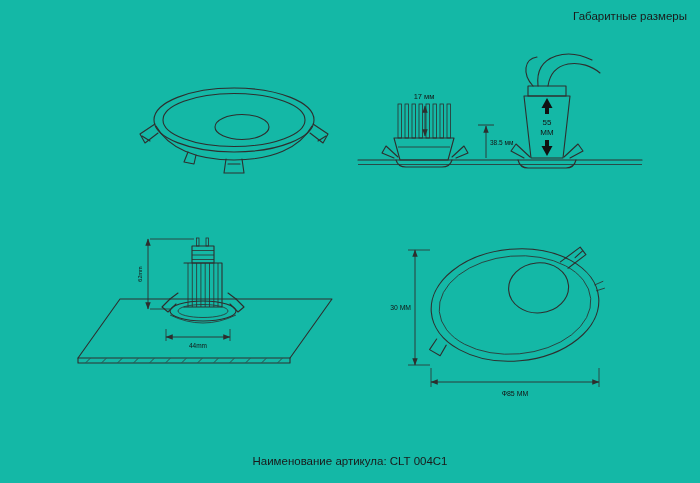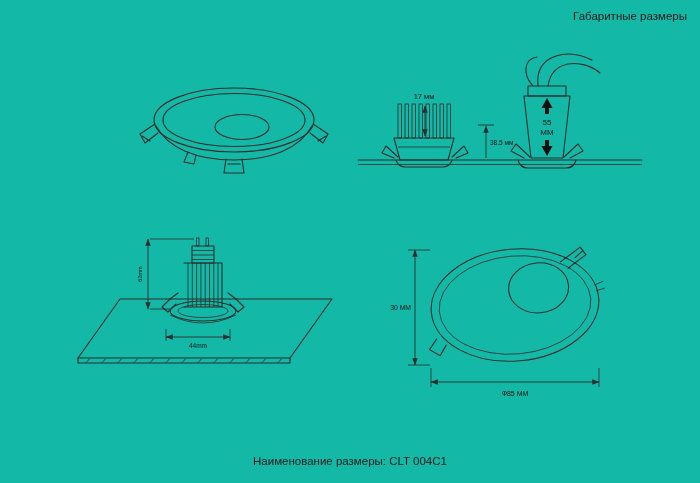--- a/index.html
+++ b/index.html
@@ -200,15 +200,15 @@
       <text x="31" y="70" text-anchor="end" font-size="6.8">30 ММ</text>
     </g>
     <g>
       <line class="dim" x1="51" y1="142" x2="219" y2="142" marker-start="url(#dim4)" marker-end="url(#dim4)"></line>
       <line class="thin" x1="51" y1="128" x2="51" y2="147"></line>
       <line class="thin" x1="219" y1="128" x2="219" y2="147"></line>
       <text x="135" y="156" text-anchor="middle" font-size="7">Ф85 ММ</text>
     </g>
   </svg>
 
-  <div class="footer">Наименование размеры: CLT 004C1</div>
+  <div class="footer">Наименование артикула: CLT 004C1</div>
 
 </div>
 
 </body></html>

